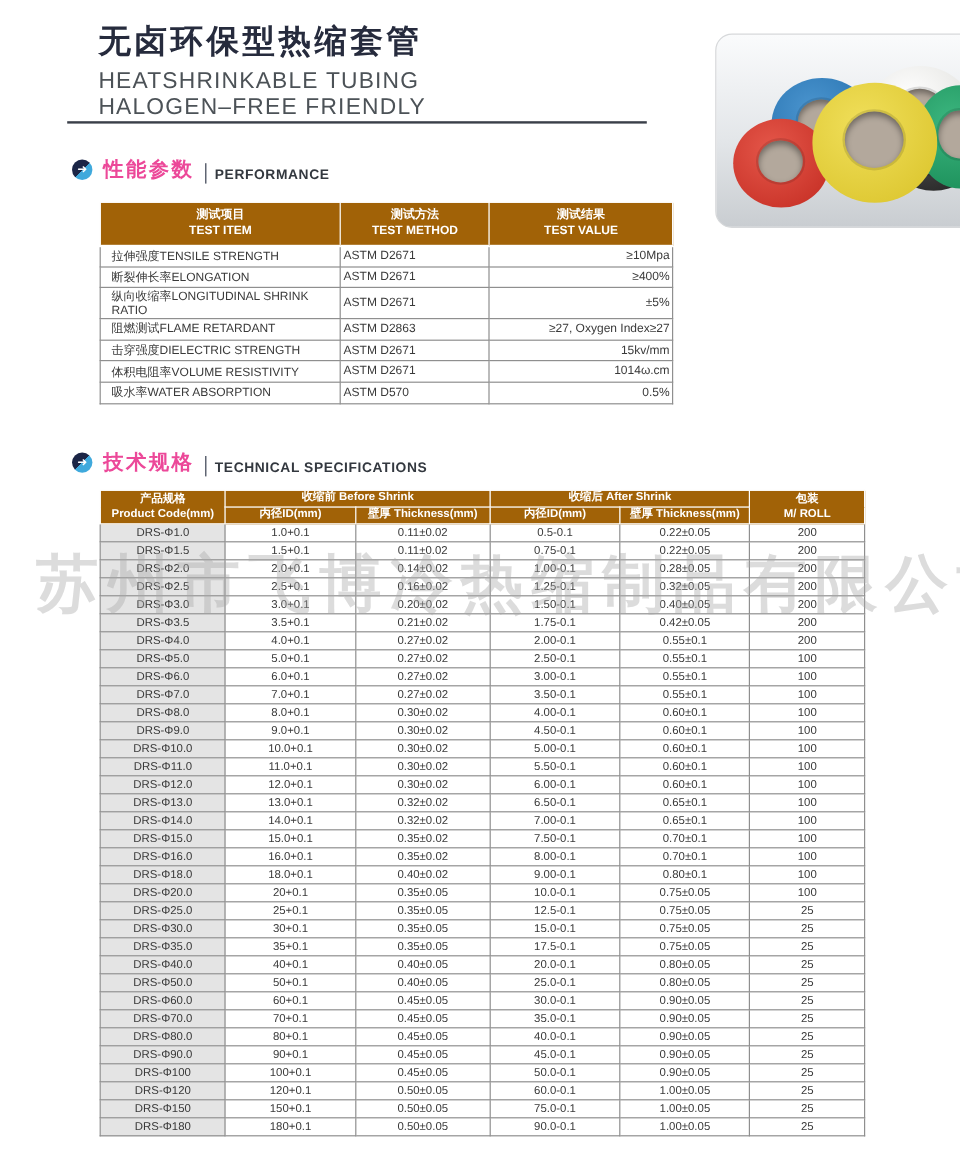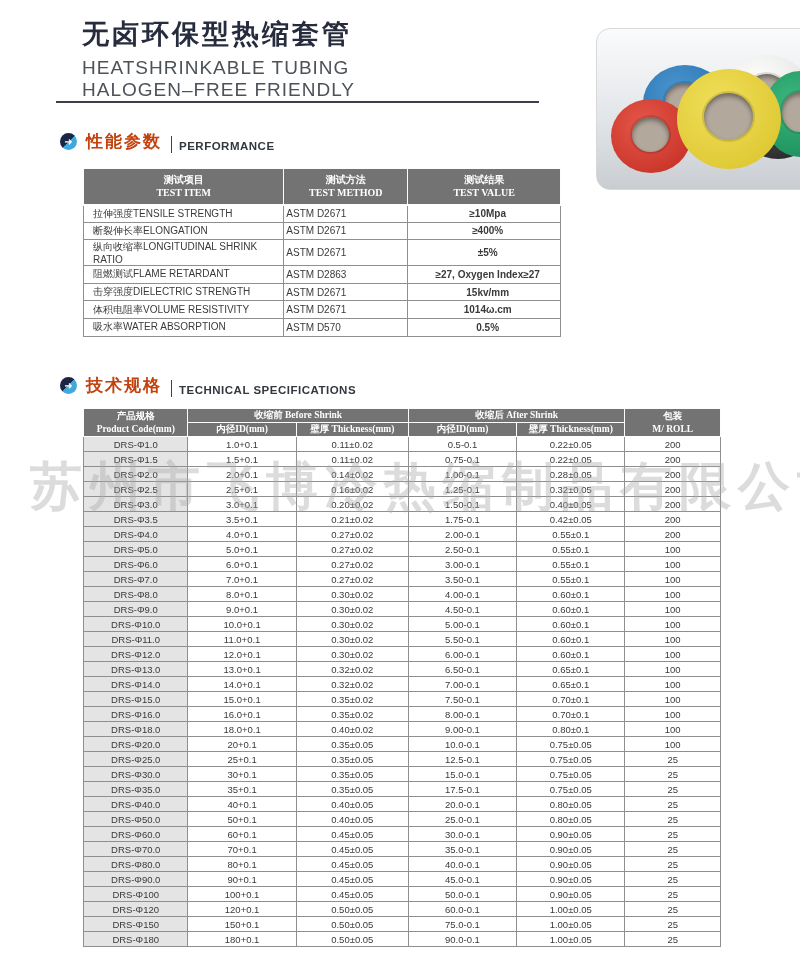--- a/index.html
+++ b/index.html
@@ -43,40 +43,40 @@
 
   
   .section-heading { position:absolute; left:12px; display:flex; align-items:center; }
   .sec1 { top:130px; } .sec2 { top:374px; }
   .sec-icon {
     width:17px; height:17px; border-radius:50%;
     background:linear-gradient(135deg,#1b2546 50%,#3fa9dc 50%);
     color:#fff; font-size:10px; line-height:17px; text-align:center;
     margin-right:9px; flex:0 0 auto;
   }
-  .sec-cn { font-size:17px; font-weight:bold; color:#c2410c; letter-spacing:2px; }
+  .sec-cn { font-size:17px; font-weight:bold; color:#ec4899; letter-spacing:2px; }
   .sec-div { width:0; height:17px; border-left:1.5px solid #394050; margin:0 7px 0 9px; align-self:flex-end; }
   .sec-en { font-size:11.5px; color:#33383f; letter-spacing:.5px; align-self:flex-end; padding-bottom:1px; font-weight:bold; }
 
   
   table { border-collapse:collapse; table-layout:fixed; background:#fff; }
   th {
-    background:#737373; color:#fff; font-weight:bold;
-    border:1px solid #fdfdfd; text-align:center; vertical-align:middle;font-family:Liberation Serif, serif;
+    background:#a16207; color:#fff; font-weight:bold;
+    border:1px solid #fdfdfd; text-align:center; vertical-align:middle;
   }
   td { border:1px solid #8f8f8f; color:#3a3a3a; vertical-align:middle; }
   .blk { display:block; }
 
   
   .perf-table { position:absolute; left:35px; top:168px; width:478px; border:1px solid #666; }
   .perf-table th { font-size:10px; height:36px; line-height:1.35; border-bottom:2px solid #fff; }
   .perf-table td { font-size:10px; height:17.6px; padding:0 2px; }
   .perf-table td:nth-child(1) { text-align:left; padding-left:9px; }
   .perf-table td:nth-child(2) { text-align:left; }
-  .perf-table td:nth-child(3) { text-align:center; padding-left:9px;font-weight:bold; }
+  .perf-table td:nth-child(3) { text-align:right; padding-left:9px; }
 
   
   .spec-table { position:absolute; left:35px; top:408px; width:638px; border:1px solid #666; }
   .spec-table th { font-size:9.5px; height:14px; line-height:1.3; padding:0 2px; }
   .spec-table td { font-size:9.5px; height:15px; text-align:center; padding:0 2px; }
   .spec-table td.prod { background:#e4e4e4; }
 
   
   .watermark {
     position:absolute; left:-18px; top:452px; width:840px;

